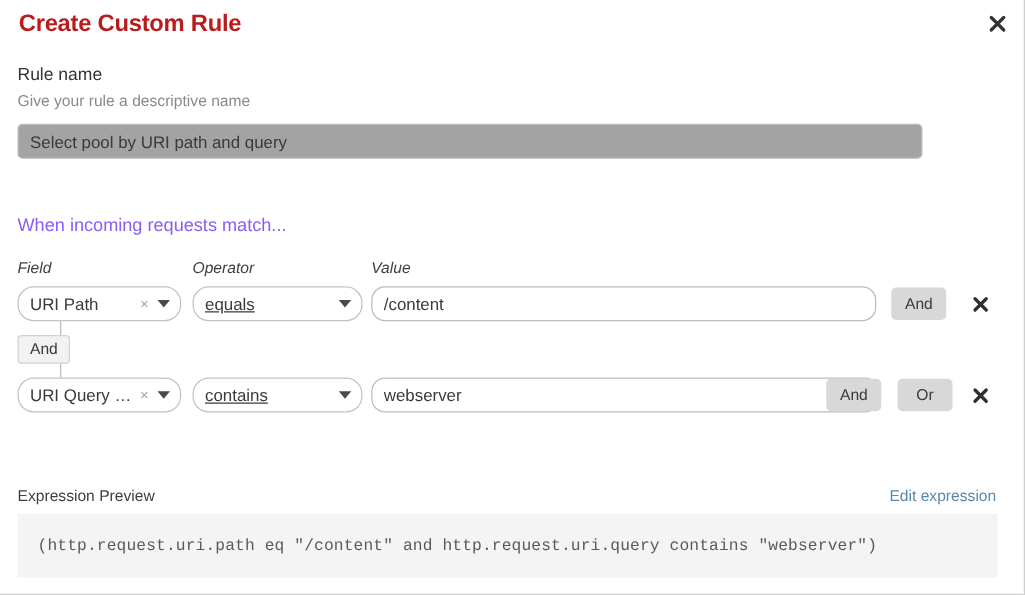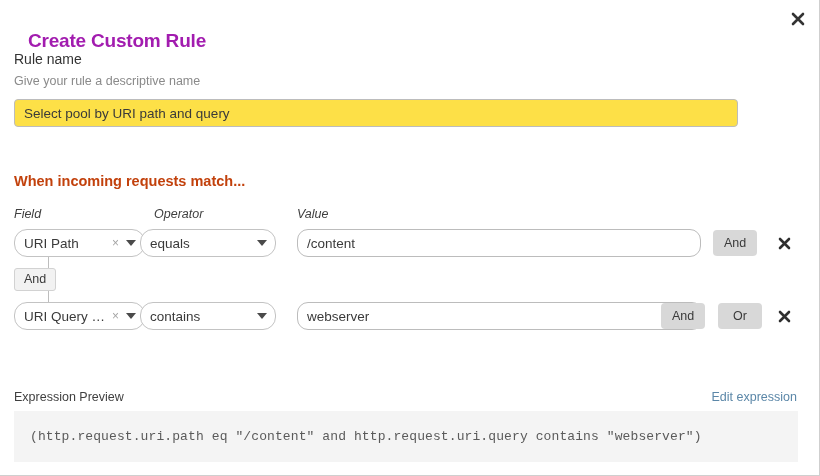--- a/index.html
+++ b/index.html
@@ -22,27 +22,26 @@
     height: 476px;
     background: #ffffff;
     border-right: 1px solid #cfcfcf;
     border-bottom: 1px solid #cfcfcf;
     padding: 0;
   }
 
   
   .dlg-title {
     position: absolute;
-    left: 28px;
+    left: 15px;
     top: 9px;
     font-size: 19px;
     font-weight: bold;
-    color: #a21caf;
+    color: #b91c1c;
     letter-spacing: -0.2px;
-    margin-top: 21px;
   }
   .close-btn {
     position: absolute;
     right: 8px;
     top: 6px;
     width: 26px;
     height: 26px;
     display: flex;
     align-items: center;
     justify-content: center;
@@ -70,36 +69,36 @@
   }
   .rule-name-input {
     position: absolute;
     left: 14px;
     top: 99px;
     width: 724px;
     height: 28px;
     box-sizing: border-box;
     border: 1px solid #bcbcbc;
     border-radius: 4px;
-    background: #fde047;
+    background: #a3a3a3;
     font-family: "Liberation Sans", sans-serif;
     font-size: 13.5px;
     color: #3a3a3a;
     padding: 0 9px;
     outline: none;
   }
 
   
   .section-heading {
     position: absolute;
     left: 14px;
     top: 173px;
     font-size: 14.5px;
-    font-weight: bold;
-    color: #c2410c;
+    font-weight: normal;
+    color: #8b5cf6;
   }
 
   
   .col-label {
     position: absolute;
     top: 207px;
     font-size: 12.5px;
     color: #3f3f3f;
     font-style: italic;
   }
@@ -126,21 +125,21 @@
     display: flex;
     align-items: center;
     font-size: 13.5px;
     color: #3a3a3a;
     padding: 0 6px 0 9px;
     cursor: pointer;
     white-space: nowrap;
     overflow: hidden;
   }
   .select-field    { left: 14px;  width: 131px; }
-  .select-operator { left: 140px; width: 136px; }
+  .select-operator { left: 154px; width: 136px; text-decoration: underline; }
 
   .select-text {
     flex: 1 1 auto;
     overflow: hidden;
     text-overflow: ellipsis;
     white-space: nowrap;
   }
   .clear-x {
     flex: 0 0 auto;
     font-size: 12px;

